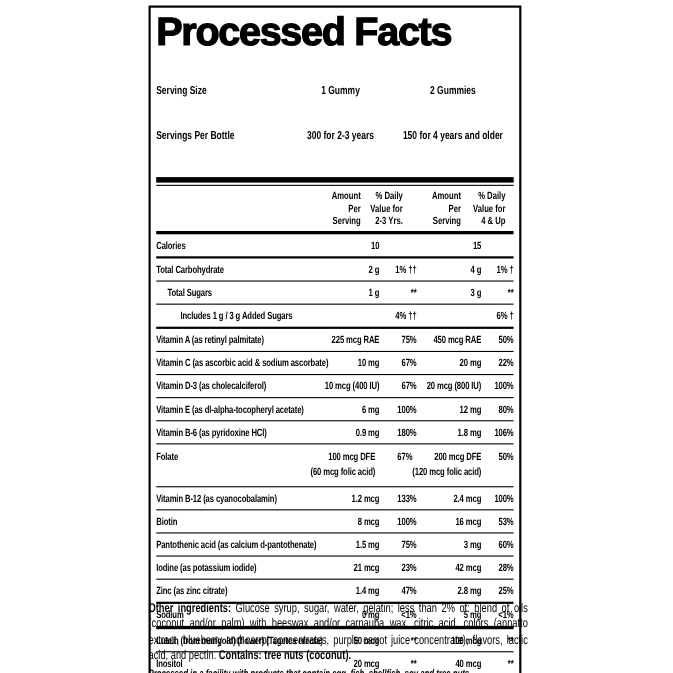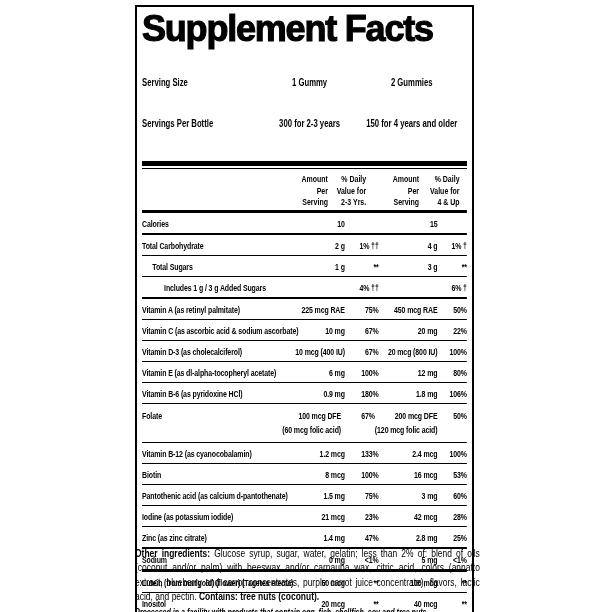--- a/index.html
+++ b/index.html
@@ -76,21 +76,21 @@
   .allergen{margin:3px 0 0 0;font-size:10px;font-weight:bold;font-style:italic;
             white-space:nowrap;width:141%;transform:scaleX(0.709);transform-origin:0 0;}
 </style>
 </head>
 <body>
 
 <div class="page">
 
   <div class="label-box">
 
-    <div class="title">Supplement Facts</div>
+    <div class="title">Processed Facts</div>
 
     <div class="serving cond">
       <div class="sv-labels">
         <div>Serving Size</div>
         <div>Servings Per Bottle</div>
       </div>
       <div class="sv-col sv-col1">
         <div>1 Gummy</div>
         <div>300 for 2-3 years</div>
       </div>

